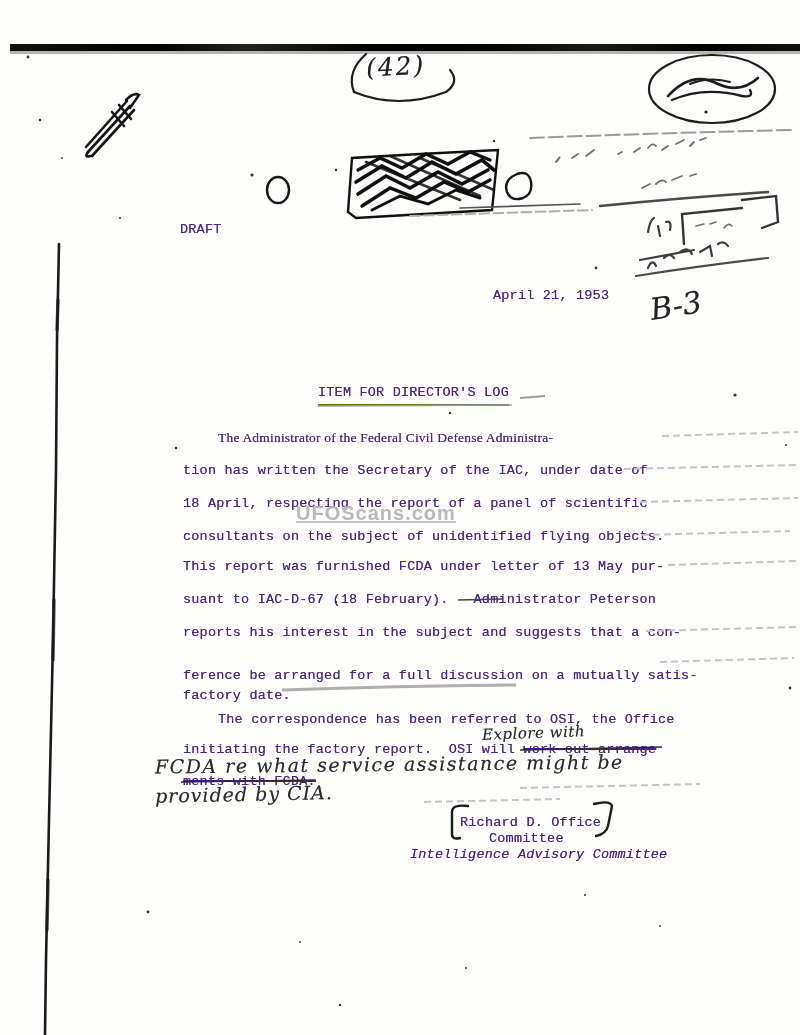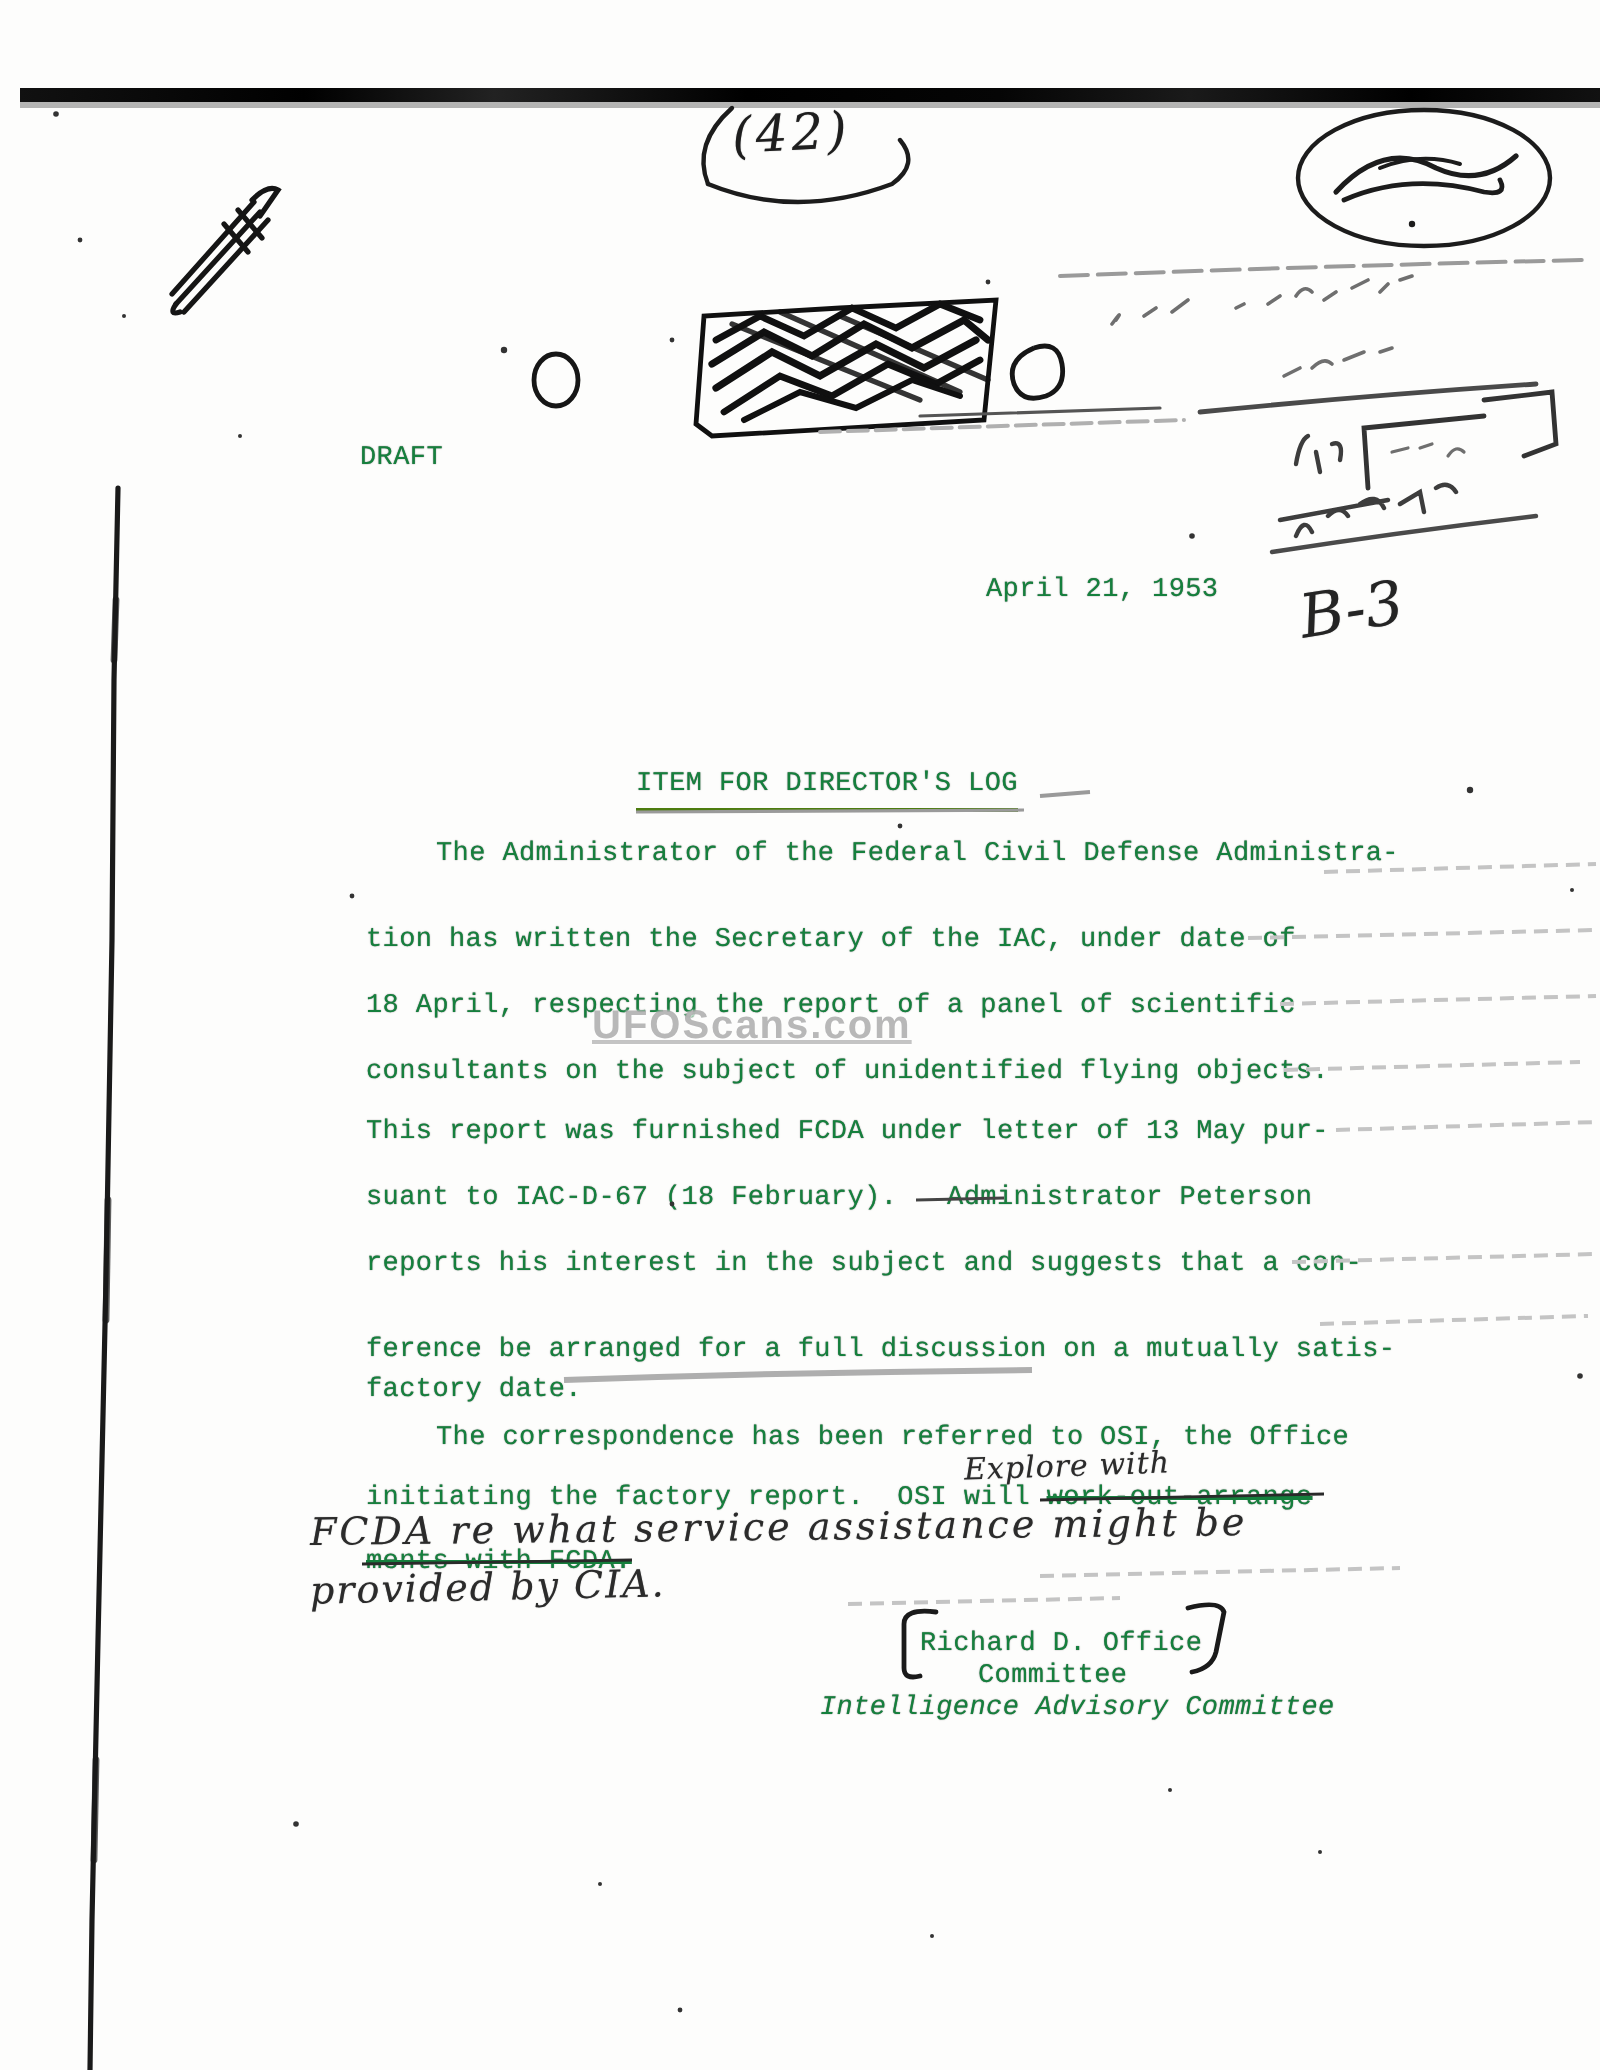--- a/index.html
+++ b/index.html
@@ -5,21 +5,21 @@
   html,body{margin:0;padding:0;}
   body{
     width:800px;height:1035px;position:relative;overflow:hidden;
     background:#fdfdfc;
     font-family:"Liberation Mono","DejaVu Sans Mono",monospace;
   }
   .abs{position:absolute;white-space:pre;}
   
   .typed{
     font-family:"Liberation Mono","DejaVu Sans Mono",monospace;
-    font-size:13.5px;line-height:16px;color:#15803d;
+    font-size:13.5px;line-height:16px;color:#4c1d95;
     text-shadow:0 0 0.6px rgba(20,20,20,.65);
     letter-spacing:.2px;
   }
   .doc-title{border-bottom:2px solid #4d7c0f;padding-bottom:3px;}
   .struck{text-decoration:line-through;text-decoration-thickness:1.5px;}
   
   .hand{
     font-family:"DejaVu Serif","Liberation Serif",serif;
     font-style:italic;color:#2b2b2b;
     text-shadow:0 0 0.5px rgba(30,30,30,.5);
@@ -52,21 +52,21 @@
 <div class="top-bar"></div>
 
 <div class="abs typed" style="left:180px;top:222px;">DRAFT</div>
 <div class="abs typed" style="left:493px;top:288px;">April 21, 1953</div>
 
 <div class="abs hand hand-42" style="left:366px;top:52px;">(42)</div>
 <div class="abs hand hand-b3" style="left:650px;top:288px;">B-3</div>
 
 <div class="abs typed doc-title" style="left:318px;top:385px;">ITEM FOR DIRECTOR'S LOG</div>
 
-<div class="abs typed" style="left:218px;top:420px;">The Administrator of the Federal Civil Defense Administra-</div>
+<div class="abs typed" style="left:218px;top:430px;font-family:Liberation Serif, serif;">The Administrator of the Federal Civil Defense Administra-</div>
 <div class="abs typed" style="left:183px;top:463px;">tion has written the Secretary of the IAC, under date of</div>
 <div class="abs typed" style="left:183px;top:496px;">18 April, respecting the report of a panel of scientific</div>
 <div class="abs typed" style="left:183px;top:529px;">consultants on the subject of unidentified flying objects.</div>
 <div class="abs typed" style="left:183px;top:559px;">This report was furnished FCDA under letter of 13 May pur-</div>
 <div class="abs typed" style="left:183px;top:592px;">suant to IAC-D-67 (18 February).   Administrator Peterson</div>
 <div class="abs typed" style="left:183px;top:625px;">reports his interest in the subject and suggests that a con-</div>
 <div class="abs typed" style="left:183px;top:668px;text-align:center;">ference be arranged for a full discussion on a mutually satis-</div>
 <div class="abs typed" style="left:183px;top:688px;">factory date.</div>
 
 <div class="abs typed" style="left:218px;top:712px;">The correspondence has been referred to OSI, the Office</div>

